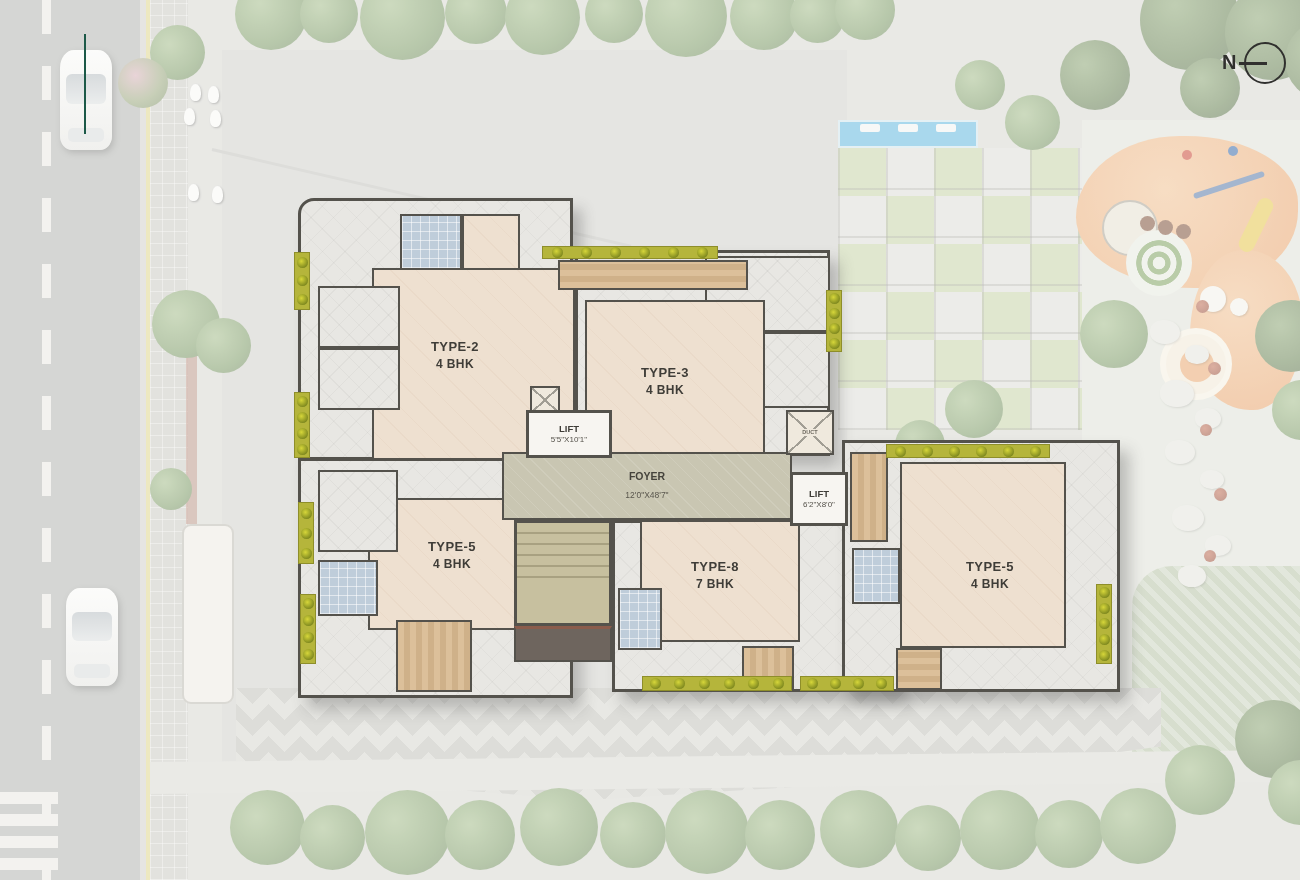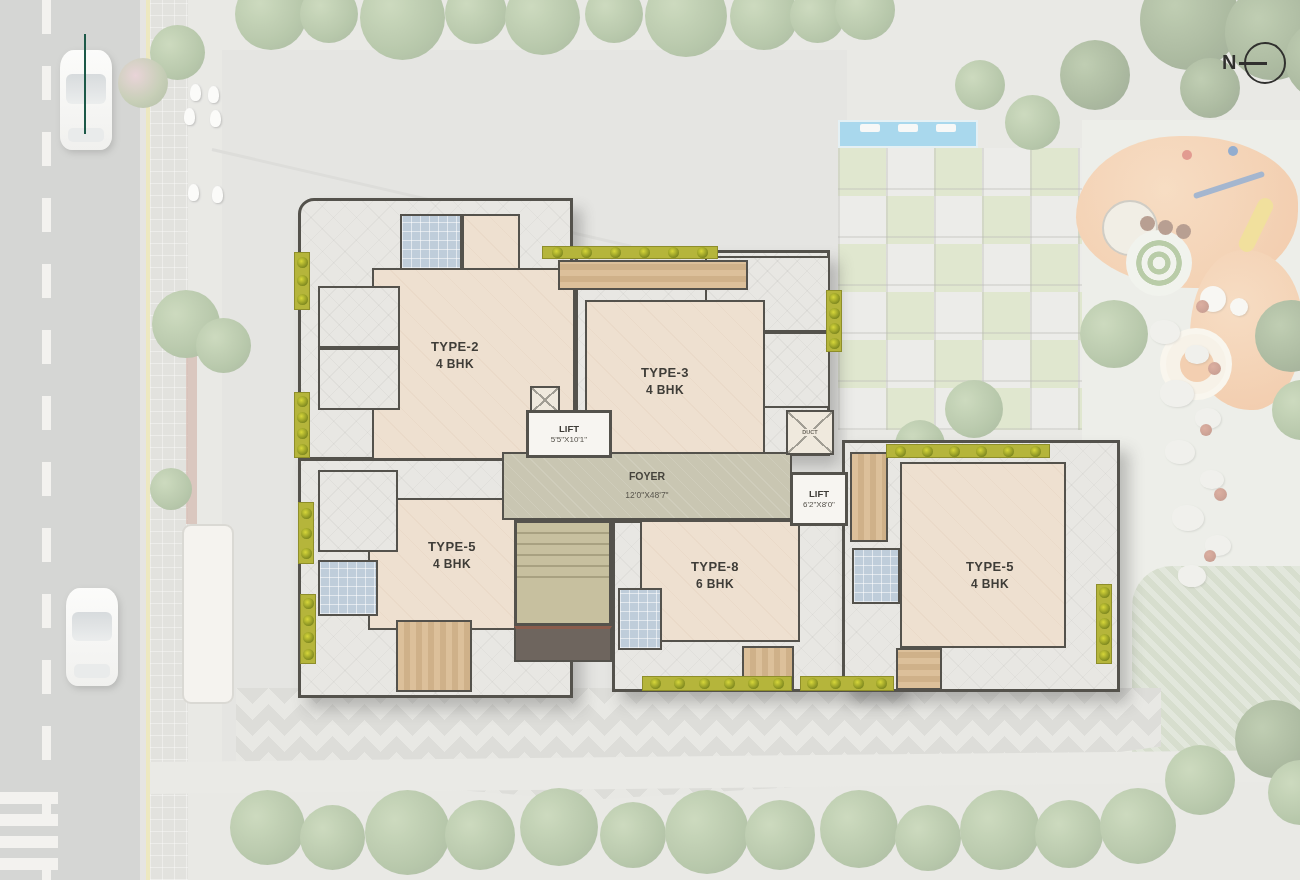--- a/index.html
+++ b/index.html
@@ -381,21 +381,21 @@
     <div class="unit-label" style="left:307px;top:178px">
       <div>TYPE-3</div>
       <div class="bhk">4 BHK</div>
     </div>
     <div class="unit-label" style="left:94px;top:352px">
       <div>TYPE-5</div>
       <div class="bhk">4 BHK</div>
     </div>
     <div class="unit-label" style="left:357px;top:372px">
       <div>TYPE-8</div>
-      <div class="bhk">6 BHK</div>
+      <div class="bhk">7 BHK</div>
     </div>
     <div class="unit-label" style="left:632px;top:372px">
       <div>TYPE-5</div>
       <div class="bhk">4 BHK</div>
     </div>
   </div>
 
   <div class="title-line"></div>
   <div class="compass">
     <span class="n">N</span>

